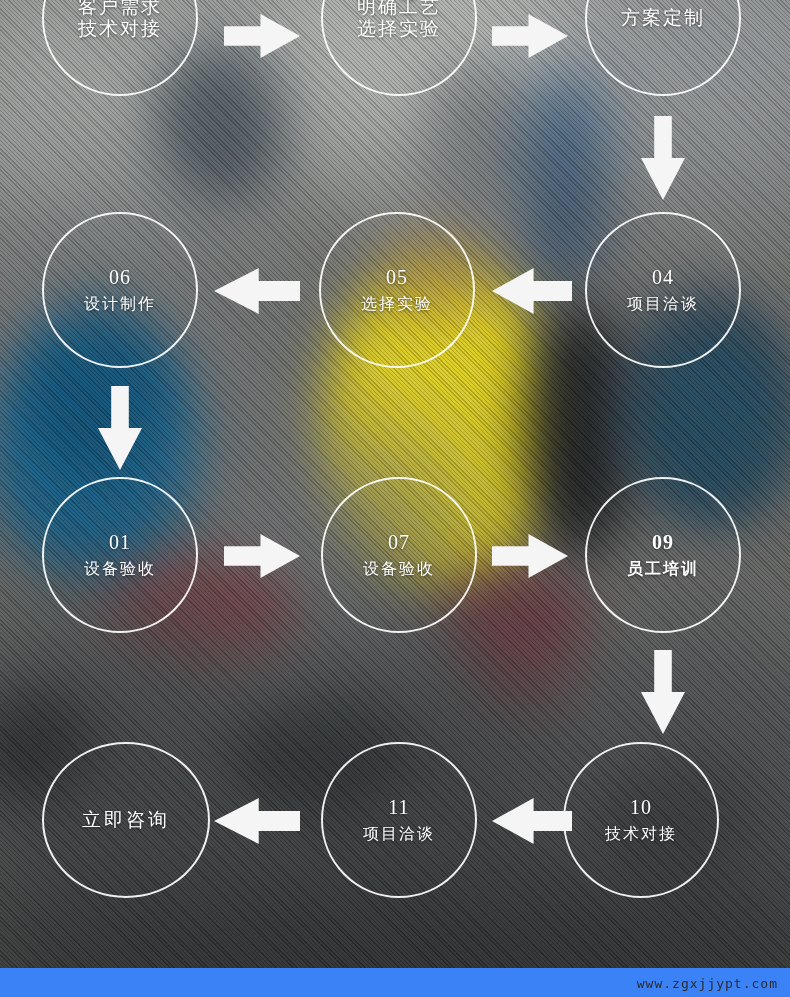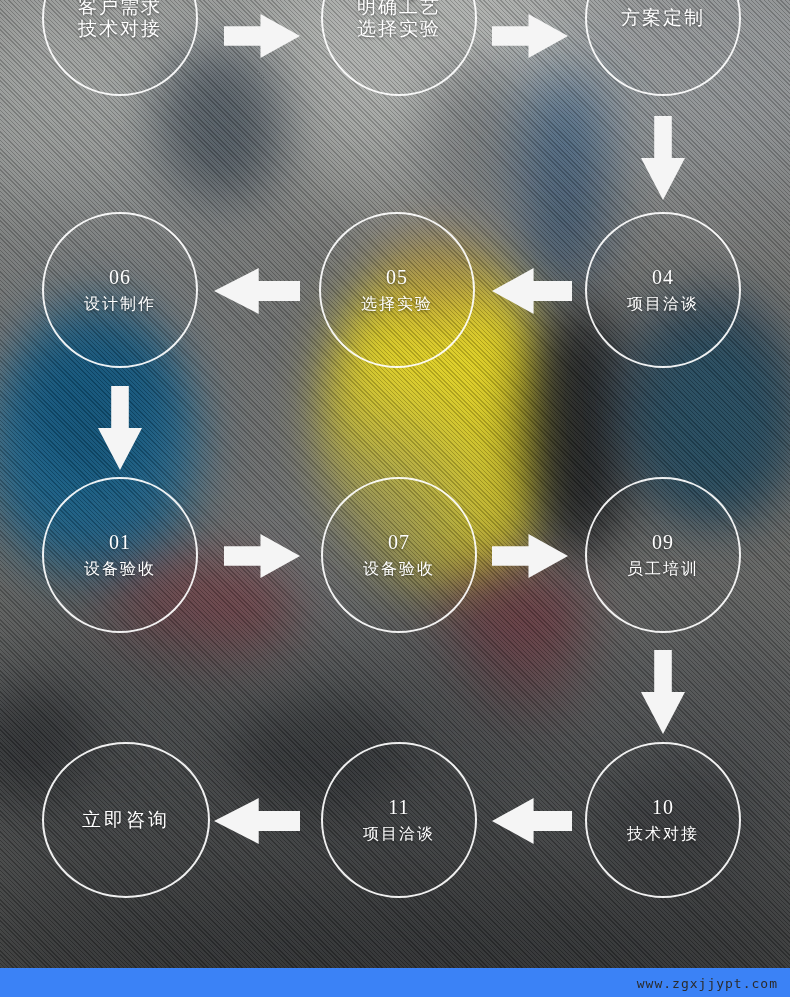--- a/index.html
+++ b/index.html
@@ -181,25 +181,25 @@
         <div class="lbl">设计制作</div>
       </div>
       <div class="node" style="left: 42px; top: 477px; width: 156px; height: 156px;">
         <div class="num">01</div>
         <div class="lbl">设备验收</div>
       </div>
       <div class="node" style="left: 321px; top: 477px; width: 156px; height: 156px;">
         <div class="num">07</div>
         <div class="lbl">设备验收</div>
       </div>
-      <div class="node" style="left: 585px; top: 477px; width: 156px; height: 156px;">
+      <div class="node" style="left: 585px; top: 477px; width: 156px; height: 156px; font-weight: bold;">
         <div class="num">09</div>
         <div class="lbl">员工培训</div>
       </div>
-      <div class="node" style="left: 585px; top: 742px; width: 156px; height: 156px; align-items: center;">
+      <div class="node" style="left: 563px; top: 742px; width: 156px; height: 156px; align-items: center;">
         <div class="num">10</div>
         <div class="lbl">技术对接</div>
       </div>
       <div class="node" style="left: 321px; top: 742px; width: 156px; height: 156px;">
         <div class="num">11</div>
         <div class="lbl">项目洽谈</div>
       </div>
       <div class="node cta plain" style="left: 42px; top: 742px; width: 168px; height: 156px;">
         <div class="lbl">立即咨询</div>
       </div>

